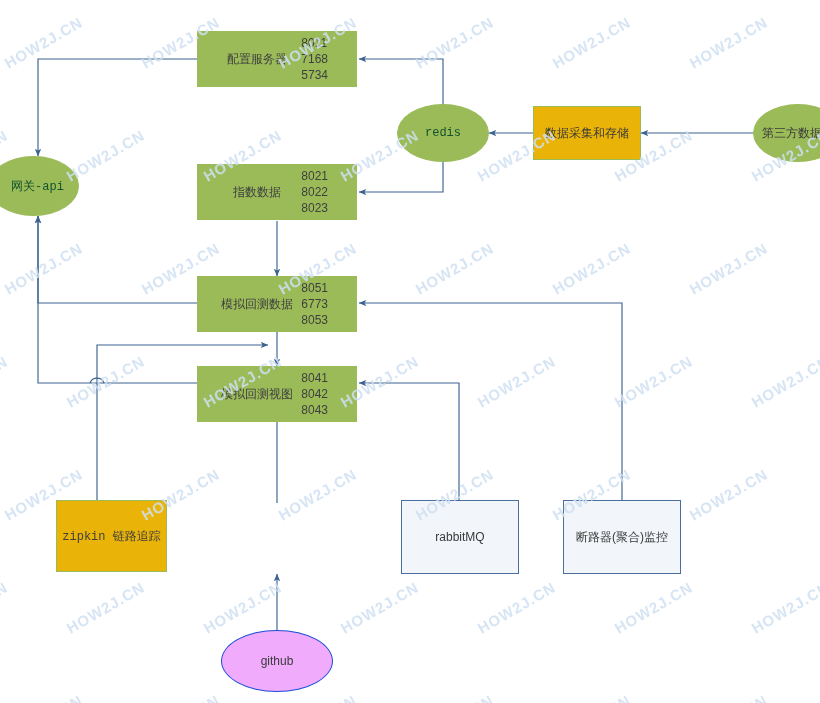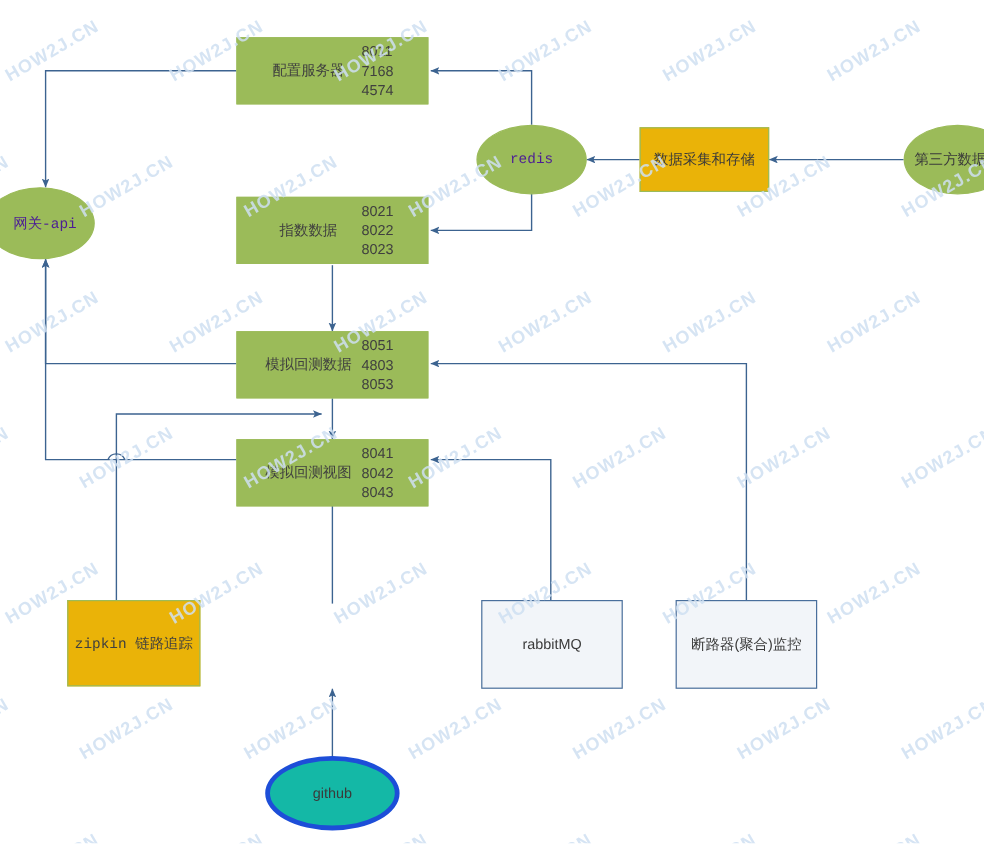--- a/index.html
+++ b/index.html
@@ -19,24 +19,24 @@
 
   
   #wires{position:absolute;left:0;top:0;width:820px;height:703px;z-index:2;}
 
   
   .node{position:absolute;z-index:3;box-sizing:border-box;
         display:flex;align-items:center;justify-content:center;}
   .rect-green{background:#eab308;border:1px solid #9bbb59;}
   .rect-blue{background:#f2f5f9;border:1px solid #4a6f9c;}
   .ellipse-green{background:#9bbb59;border:1px solid #9bbb59;border-radius:50%;}
-  .ellipse-blue{background:#14b8a6;border:4px solid #1d4ed8;border-radius:50%;}
+  .ellipse-blue{background:#f0abfc;border:1px solid #1d4ed8;border-radius:50%;}
 
   .lbl{font-size:12px;color:#3a3a3a;white-space:nowrap;}
-  .lbl-mono{font-family:"Liberation Mono","DejaVu Sans Mono",monospace;font-size:12px;color:#4c1d95;}
+  .lbl-mono{font-family:"Liberation Mono","DejaVu Sans Mono",monospace;font-size:12px;color:#14532d;}
 
   
   .portbox{position:absolute;z-index:3;box-sizing:border-box;
            background:#9bbb59;border:1px solid #9bbb59;}
   .portbox .name{position:absolute;left:0;top:50%;transform:translateY(-50%);
                  width:118px;text-align:center;font-size:12px;color:#3f3f3f;}
   .portbox .ports{position:absolute;right:28px;top:50%;transform:translateY(-50%);
                   text-align:left;font-size:12px;color:#3f3f3f;line-height:16px;
                   font-family:"Liberation Sans","DejaVu Sans",sans-serif;}
   .portbox .ports div{white-space:nowrap;}
@@ -84,38 +84,38 @@
     </g>
 
     <path d="M90,383 A7.5,7.5 0 0 1 104,383" fill="none" stroke="#3c6390" stroke-width="1.15"></path>
   </svg>
 
   <div class="portbox" style="left:197px;top:31px;width:160px;height:56px;">
     <div class="name">配置服务器</div>
     <div class="ports">
       <div>8011</div>
       <div>7168</div>
-      <div>4574</div>
+      <div>5734</div>
     </div>
   </div>
 
   <div class="portbox" style="left:197px;top:164px;width:160px;height:56px;">
     <div class="name">指数数据</div>
     <div class="ports">
       <div>8021</div>
       <div>8022</div>
       <div>8023</div>
     </div>
   </div>
 
   <div class="portbox" style="left:197px;top:276px;width:160px;height:56px;">
     <div class="name">模拟回测数据</div>
     <div class="ports">
       <div>8051</div>
-      <div>4803</div>
+      <div>6773</div>
       <div>8053</div>
     </div>
   </div>
 
   <div class="portbox" style="left:197px;top:366px;width:160px;height:56px;">
     <div class="name">模拟回测视图</div>
     <div class="ports">
       <div>8041</div>
       <div>8042</div>
       <div>8043</div>

